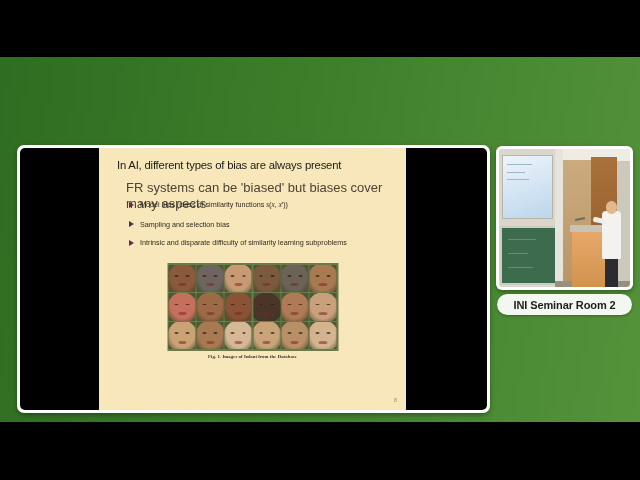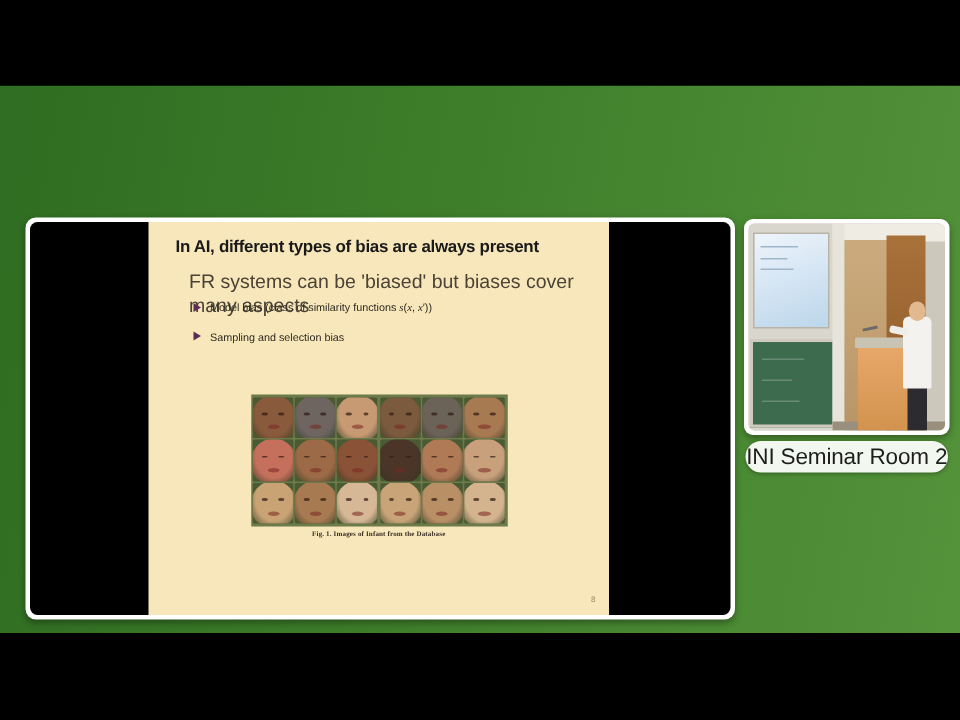--- a/index.html
+++ b/index.html
@@ -24,21 +24,21 @@
     position:relative;width:100%;height:100%;background:#000;border-radius:5px;overflow:hidden;
   }
   
   #slide-content{
     position:absolute;left:79px;top:0;width:307px;height:100%;
     background:#f7e7bb;
   }
 
   .slide-title{
     position:absolute;left:18px;top:11px;width:280px;
-    font-size:11.3px;font-weight:bold;color:#1a1a1a;letter-spacing:-.2px;
+    font-size:11.3px;font-weight:normal;color:#1a1a1a;letter-spacing:-.2px;
     line-height:1.1;
   }
   .slide-sub{
     position:absolute;left:27px;top:32px;width:272px;
     font-size:13px;color:#4a4336;line-height:1.2;
   }
   .bullets{position:absolute;left:30px;top:52px;width:275px;}
   .bullet{display:flex;align-items:flex-start;margin-bottom:9.5px;}
   .bullet .tri{
     flex:0 0 auto;width:0;height:0;margin-top:1.5px;margin-right:6px;
@@ -102,21 +102,21 @@
   .v-person-head{position:absolute;left:82%;top:38%;width:8%;height:9%;background:#e2b88e;border-radius:50%;}
   .v-person-legs{position:absolute;left:81%;top:78%;width:10%;height:22%;background:#2c2c30;}
   .v-person-arm{position:absolute;left:72%;top:50%;width:10%;height:3.5%;background:#f0eee9;border-radius:2px;transform:rotate(12deg);}
   .v-floor{position:absolute;left:43%;bottom:0;width:57%;height:4%;background:#9a8f7d;}
 
   #room-label{
     position:absolute;left:497px;top:237px;width:135px;height:21px;
     background:#f2f7ef;border-radius:11px;display:flex;align-items:center;justify-content:center;
     box-shadow:0 1px 3px rgba(0,0,0,.3);
   }
-  #room-label span{font-size:15px;font-weight:normal;color:#1d1d1d;letter-spacing:-.1px;}
+  #room-label span{font-size:11px;font-weight:bold;color:#1d1d1d;letter-spacing:-.1px;}
 
   
   #social-bar{
     position:absolute;left:0;top:366px;width:640px;height:24px;
     display:flex;align-items:center;gap:14px;padding-left:18px;box-sizing:border-box;
   }
   .pill{
     height:21px;background:#fff;border-radius:11px;
     display:flex;align-items:center;gap:5px;padding:0 11px 0 7px;
     box-shadow:0 1px 2px rgba(0,0,0,.2);
@@ -144,20 +144,24 @@
           <div class="slide-sub">FR systems can be 'biased' but biases cover many aspects</div>
 
           <div class="bullets">
             <div class="bullet">
               <span class="tri"></span>
               <span class="btxt">Model bias (class of similarity functions <i>s</i>(<i>x</i>, <i>x</i>′))</span>
             </div>
             <div class="bullet">
               <span class="tri"></span>
               <span class="btxt">Sampling and selection bias</span>
+            </div>
+            <div class="bullet">
+              <span class="tri"></span>
+              <span class="btxt">Intrinsic and disparate difficulty of similarity learning subproblems</span>
             </div>
           </div>
 
           <div id="figure-wrap">
             <div id="face-grid">
                 <div class="face" style="background: rgb(74, 90, 50);">
                   <div class="head" style="background: radial-gradient(at 50% 40%, rgb(138, 90, 60) 0%, rgb(138, 90, 60) 55%, rgba(0, 0, 0, 0.38) 100%);"></div>
                   <div class="eye l"></div>
                   <div class="eye r"></div>
                   <div class="mouth"></div>

